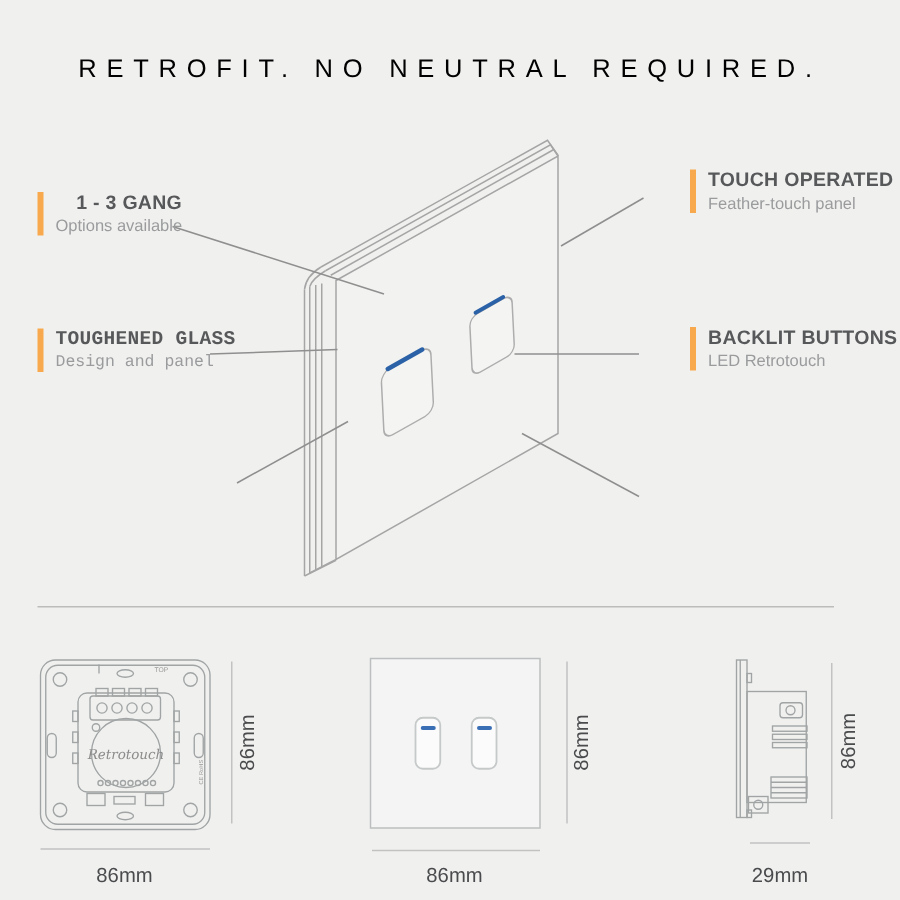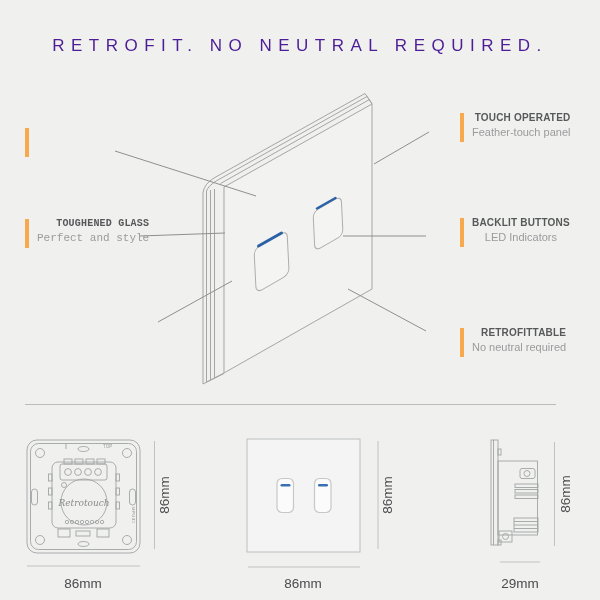--- a/index.html
+++ b/index.html
@@ -4,29 +4,29 @@
 <style>
   html,body{margin:0;padding:0;}
   .page{
     position:relative;width:600px;height:600px;overflow:hidden;
     background:#F0F0EF;
     font-family:"Liberation Sans", sans-serif;
     -webkit-font-smoothing:antialiased;
   }
   .title{
     position:absolute;top:36px;left:0;right:0;text-align:center;
-    font-size:17px;letter-spacing:6.5px;color:#4c1d95;font-weight:400;
+    font-size:17px;letter-spacing:6.5px;color:#000000;font-weight:400;
     white-space:nowrap;
   }
   .hero{position:absolute;inset:0;}
   .hero-svg,.figures-svg{position:absolute;left:0;top:0;width:600px;height:600px;}
   .callout{position:absolute;display:flex;gap:8px;align-items:flex-start;}
   .callout .bar{width:4px;height:29px;background:#F9A94D;flex:none;margin-top:1px;}
-  .callout h3{margin:0;font-size:10px;font-weight:bold;color:#57585A;letter-spacing:.2px;white-space:nowrap;text-align:right;}
-  .callout p{margin:3px 0 0;font-size:11px;color:#9A9B9D;white-space:nowrap;text-align:center;}
+  .callout h3{margin:0;font-size:13px;font-weight:bold;color:#57585A;letter-spacing:.2px;white-space:nowrap;text-align:right;}
+  .callout p{margin:3px 0 0;font-size:11px;color:#9A9B9D;white-space:nowrap;}
   .divider{position:absolute;left:25px;top:404px;width:531px;height:1px;background:#BCBCBC;}
   .dim-label{font-size:13.5px;fill:#4A4B4D;}
   .micro-label{fill:#9A9A9A;}
 </style>
 </head>
 <body>
 
 <div class="page">
 
   <div class="title">RETROFIT. NO NEUTRAL REQUIRED.</div>
@@ -66,48 +66,45 @@
         <line x1="140" y1="236" x2="225" y2="233"></line>
         <line x1="158" y1="322" x2="232" y2="281"></line>
         <line x1="374" y1="164" x2="429" y2="132"></line>
         <line x1="343" y1="236" x2="426" y2="236"></line>
         <line x1="348" y1="289" x2="426" y2="331"></line>
       </g>
     </svg>
 
     <div class="callout" style="left:25px;top:127px;">
       <div class="bar"></div>
+      <div>
+        <h3>1 - 3 GANG</h3>
+        <p>Options available</p>
+      </div>
     </div>
     <div class="callout" style="left:25px;top:218px;font-family:Liberation Mono, monospace;">
       <div class="bar"></div>
       <div>
         <h3>TOUGHENED GLASS</h3>
-        <p>Perfect and style</p>
+        <p>Design and panel</p>
       </div>
     </div>
 
     <div class="callout" style="left:460px;top:112px;">
       <div class="bar"></div>
       <div>
         <h3>TOUCH OPERATED</h3>
         <p>Feather-touch panel</p>
       </div>
     </div>
     <div class="callout" style="left:460px;top:217px;">
       <div class="bar"></div>
       <div>
         <h3>BACKLIT BUTTONS</h3>
-        <p>LED Indicators</p>
-      </div>
-    </div>
-    <div class="callout" style="left:460px;top:327px;">
-      <div class="bar"></div>
-      <div>
-        <h3>RETROFITTABLE</h3>
-        <p>No neutral required</p>
+        <p>LED Retrotouch</p>
       </div>
     </div>
   </div>
 
   <div class="divider"></div>
 
   <svg class="figures-svg" viewBox="0 0 600 600">
 
     <g fill="none" stroke="#A0A4A4" stroke-width="0.9">
       <rect x="27" y="440" width="113" height="113" rx="10"></rect>

